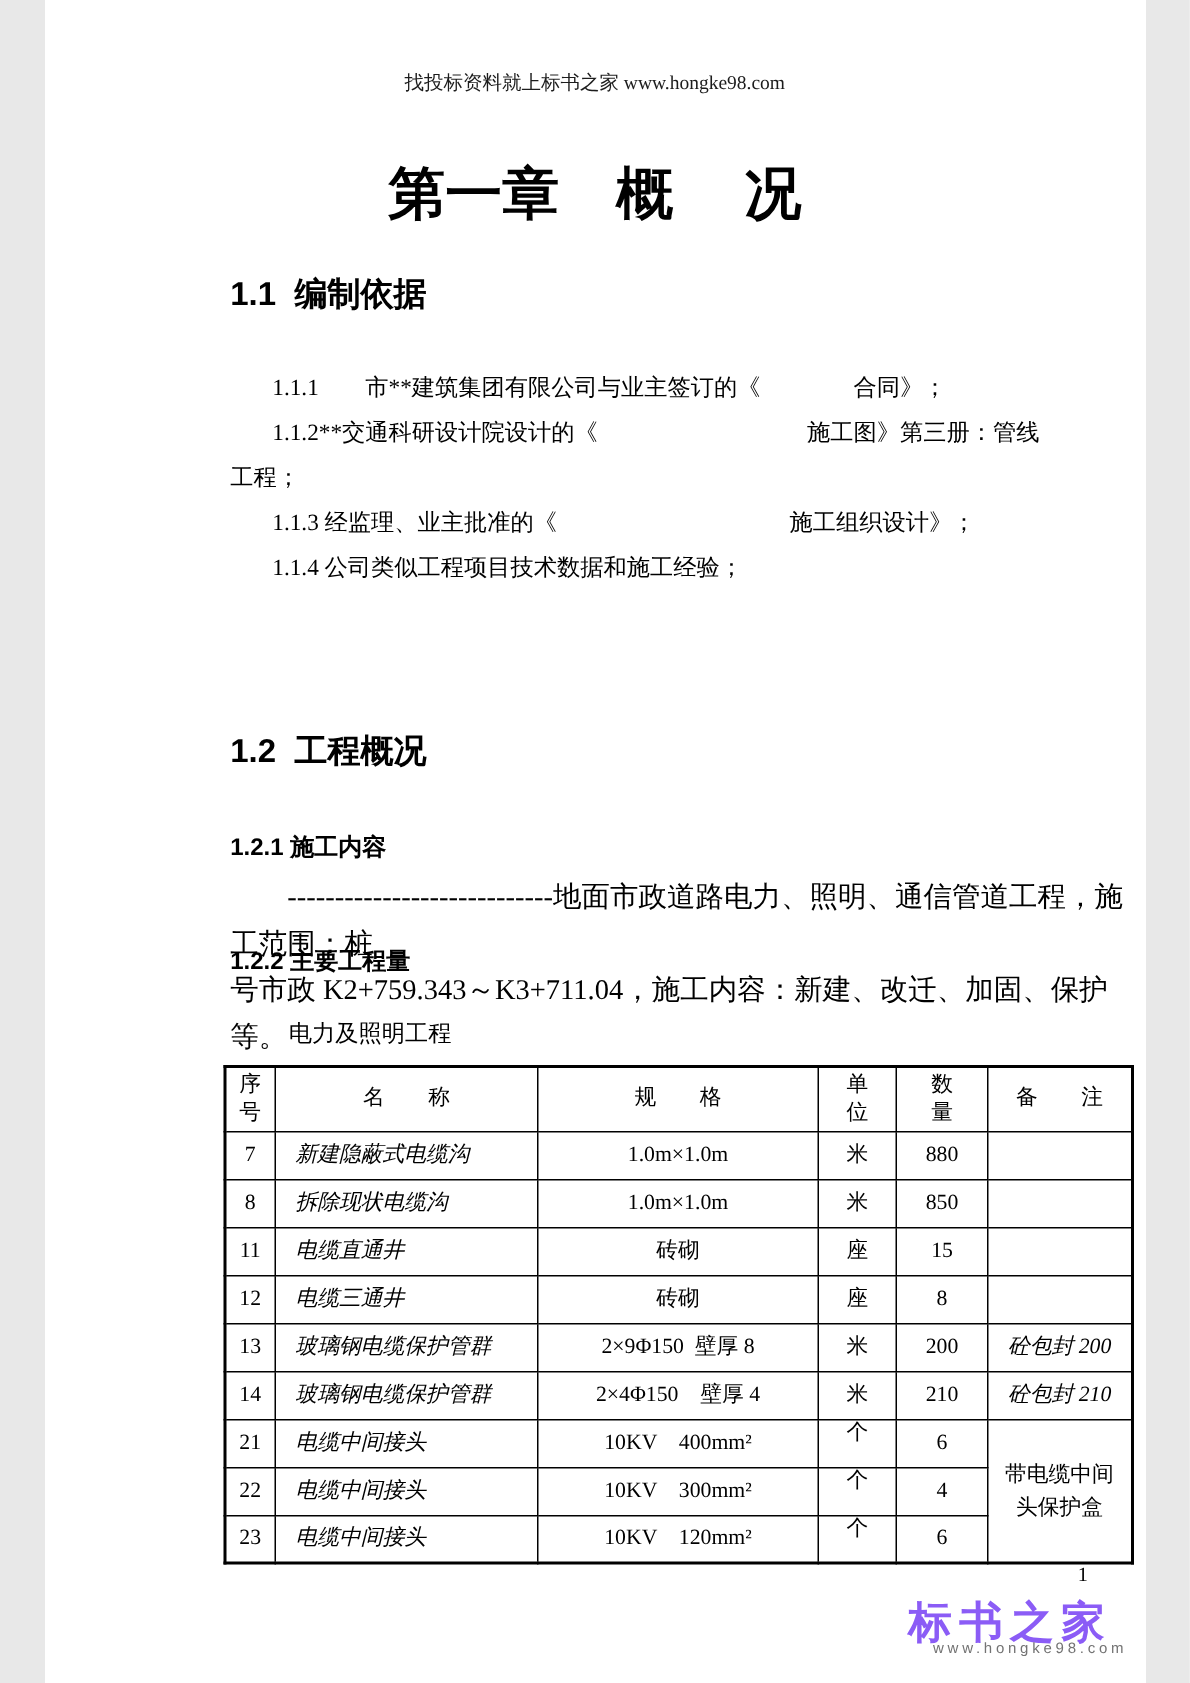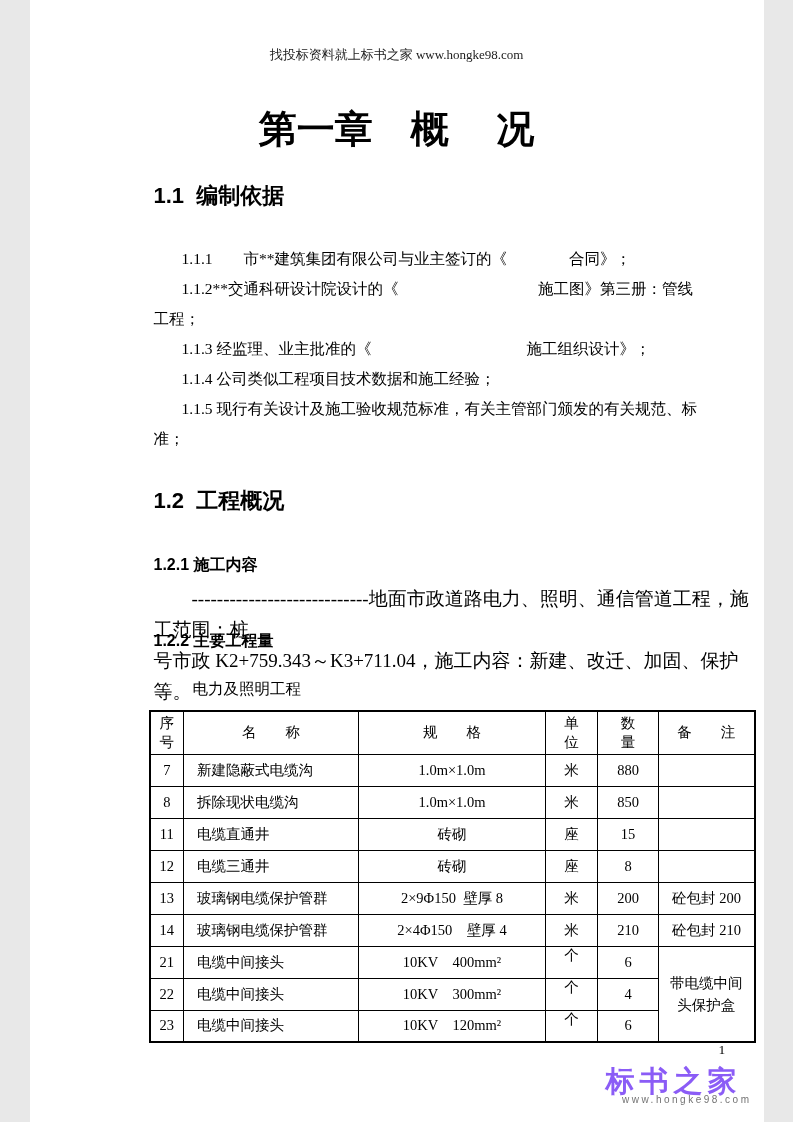--- a/index.html
+++ b/index.html
@@ -96,21 +96,21 @@
     padding: 0;
     text-align: center;
     vertical-align: middle;
     white-space: pre-wrap;
     overflow: hidden;
     font-weight: normal;
     line-height: 19px;
   }
   .works-table thead tr { height: 43px; }
   .works-table tbody tr { height: 32px; }
-  .works-table td.left, .works-table th.left { text-align: left; padding-left: 13px; }
+  .works-table td.left, .works-table th.left { text-align: left; padding-left: 13px; font-style: italic; }
   .works-table td.merged { line-height: 22px; }
   .works-table tbody tr:nth-child(n+7) td[data-name="cell-unit"] {
     vertical-align: top;
     line-height: 16px;
   }
   .page-number {
     position: absolute;
     top: 1042px; left: 689px;
     font-size: 13.5px;
   }
@@ -144,22 +144,20 @@
   <h1 class="doc-title" data-name="chapter-title">第一章　概　 况</h1>
 
   <h2 class="h2 h2-1" data-name="section-heading-1-1">1.1  编制依据</h2>
 
   <div class="para-block sec11-paras" data-name="section-1-1-paragraphs">
     <p data-name="paragraph-1-1-1">1.1.1　　市**建筑集团有限公司与业主签订的《　　　　合同》；</p>
     <p data-name="paragraph-1-1-2">1.1.2**交通科研设计院设计的《　　　　　　　　　施工图》第三册：管线
 工程；</p>
     <p data-name="paragraph-1-1-3">1.1.3 经监理、业主批准的《　　　　　　　　　　施工组织设计》；</p>
     <p data-name="paragraph-1-1-4">1.1.4 公司类似工程项目技术数据和施工经验；</p>
-    <p data-name="paragraph-1-1-5">1.1.5 现行有关设计及施工验收规范标准，有关主管部门颁发的有关规范、标
-准；</p>
   </div>
 
   <h2 class="h2 h2-2" data-name="section-heading-1-2">1.2  工程概况</h2>
 
   <h3 class="h3 h3-121" data-name="subsection-heading-1-2-1">1.2.1 施工内容</h3>
 
   <p class="para-121" data-name="paragraph-1-2-1">----------------------------地面市政道路电力、照明、通信管道工程，施工范围：桩
 号市政 K2+759.343～K3+711.04，施工内容：新建、改迁、加固、保护等。</p>
 
   <h3 class="h3 h3-122" data-name="subsection-heading-1-2-2">1.2.2 主要工程量</h3>

